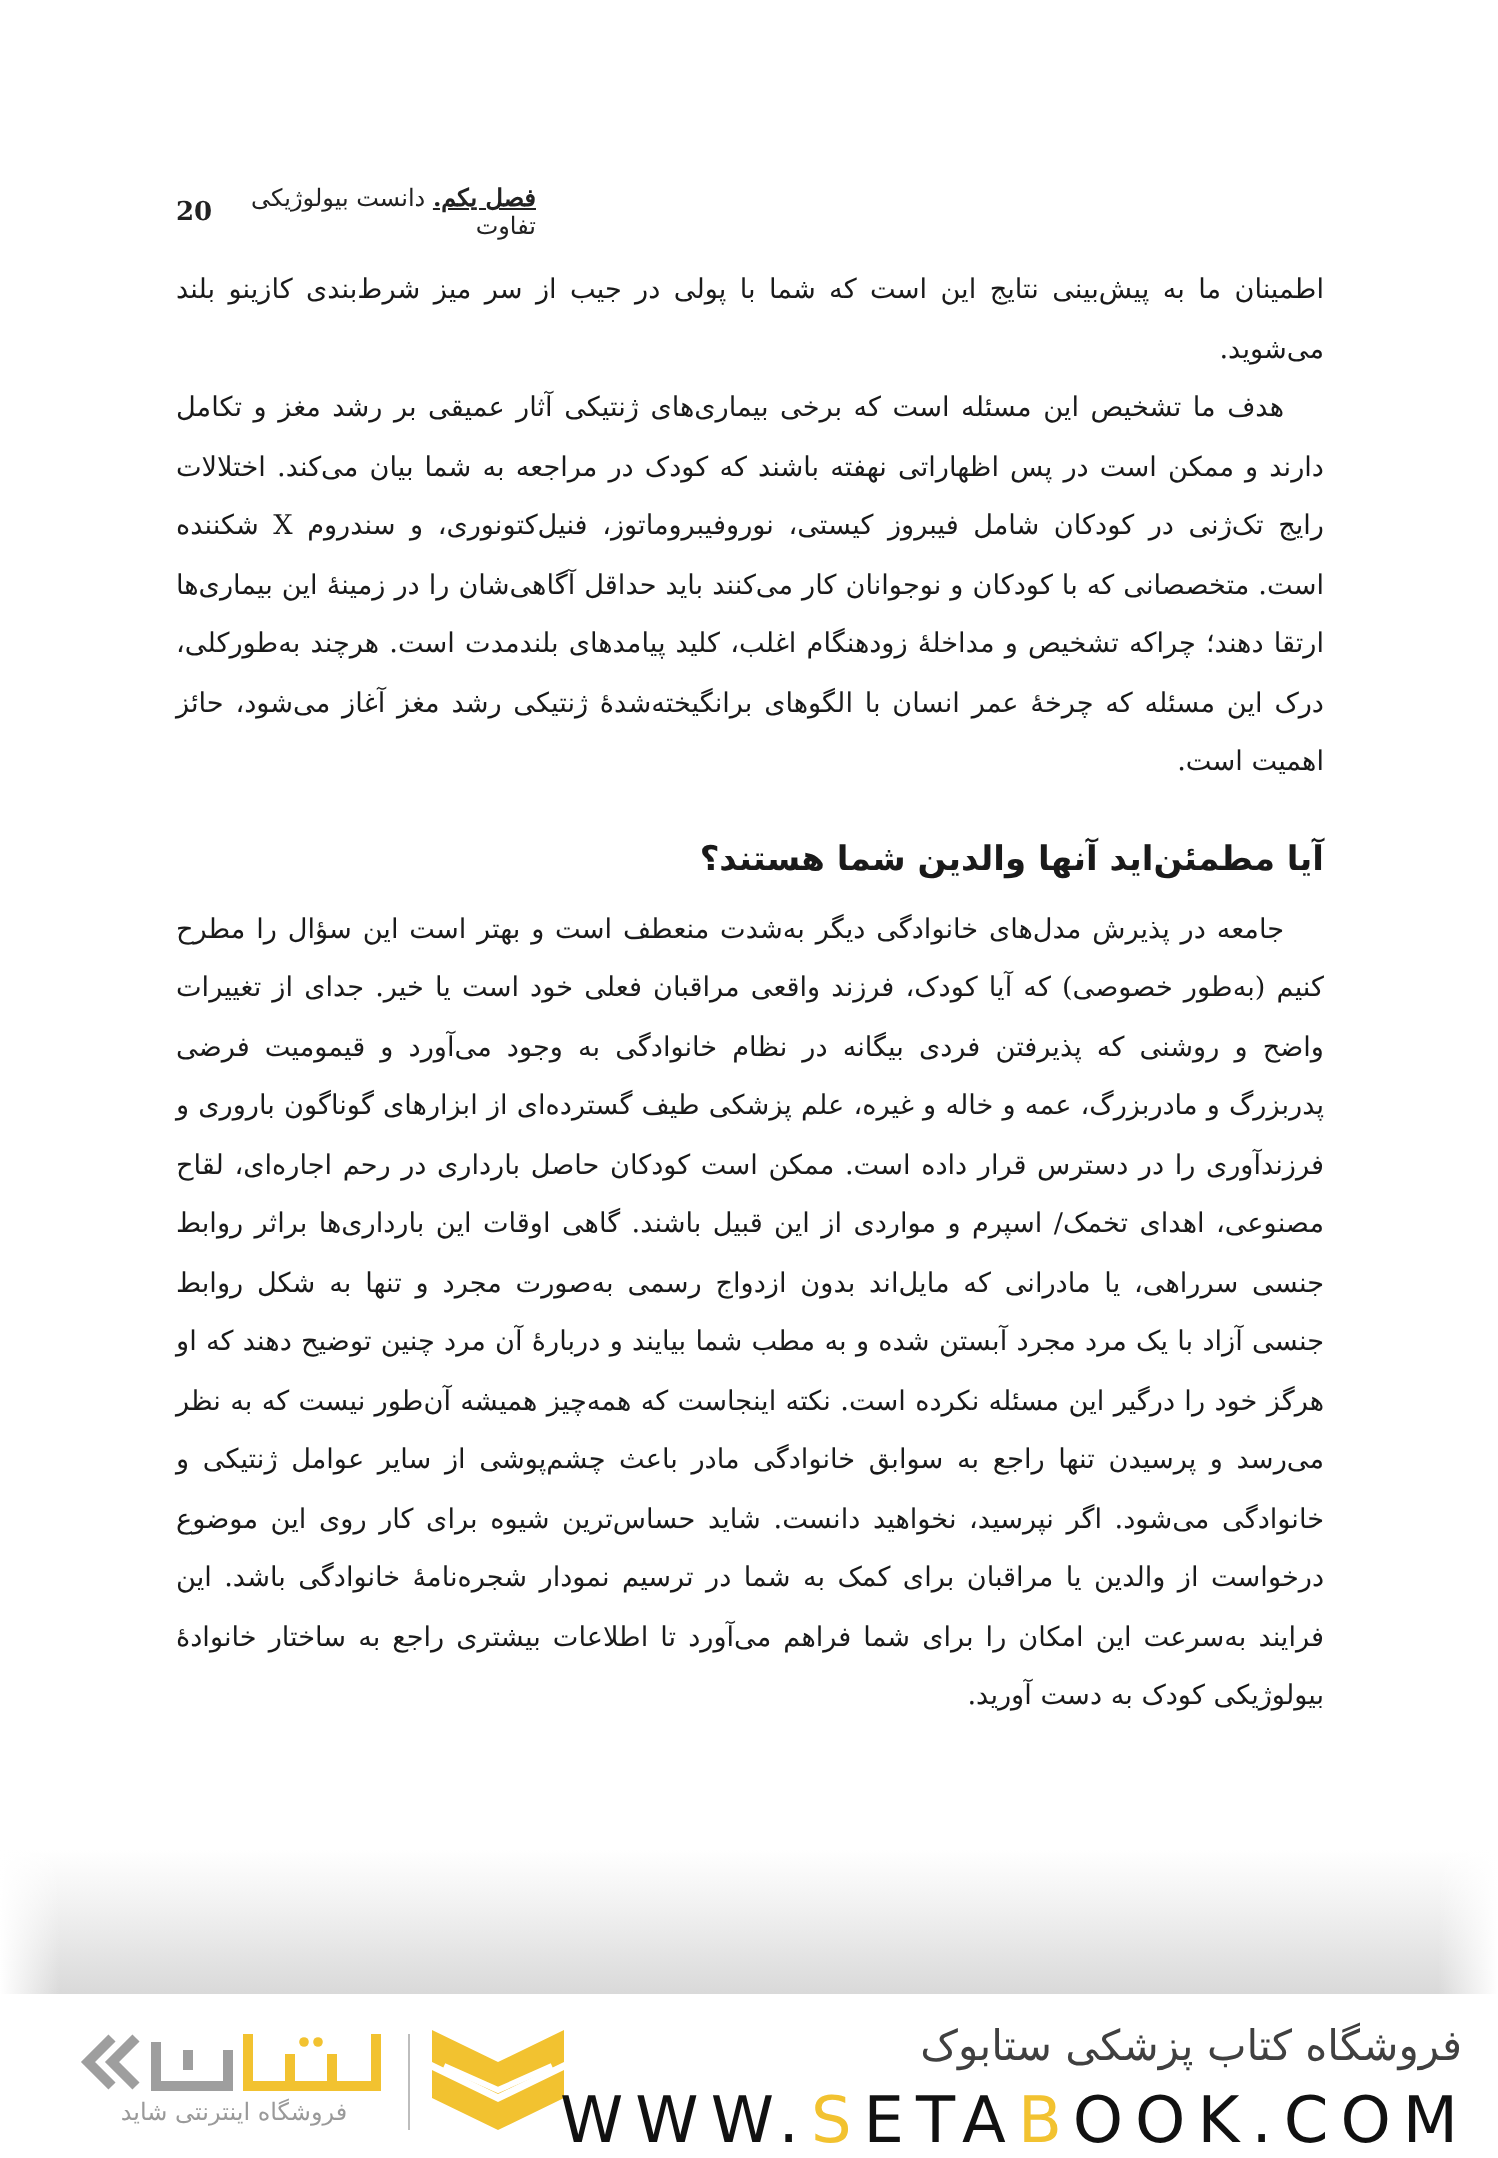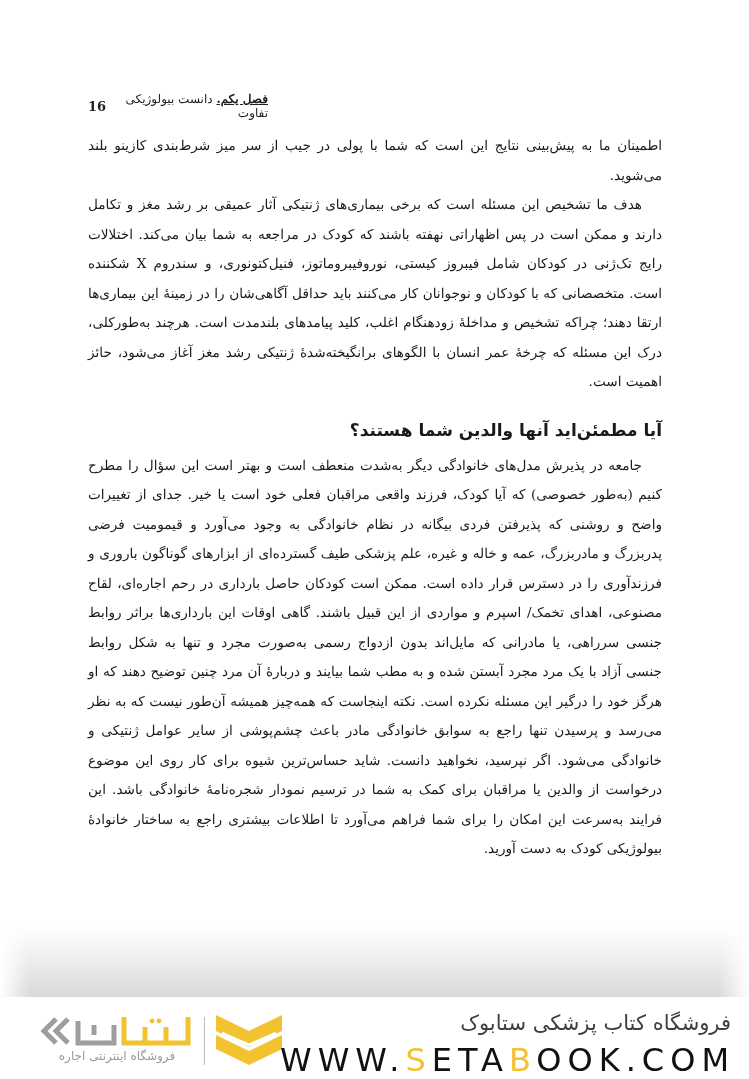--- a/index.html
+++ b/index.html
@@ -153,21 +153,21 @@
       color: #9a9a9a;
     }
   </style>
 </head>
 <body>
 
 <div class="page">
 
   <div class="running-header">
     <span class="title"><b>فصل یکم.</b> <span>دانست بیولوژیکی تفاوت</span></span>
-    <span class="pageno">16</span>
+    <span class="pageno">20</span>
   </div>
 
   <div class="content">
     <p>اطمینان ما به پیش‌بینی نتایج این است که شما با پولی در جیب از سر میز شرط‌بندی کازینو بلند می‌شوید.</p>
     <p class="indent">هدف ما تشخیص این مسئله است که برخی بیماری‌های ژنتیکی آثار عمیقی بر رشد مغز و تکامل دارند و ممکن است در پس اظهاراتی نهفته باشند که کودک در مراجعه به شما بیان می‌کند. اختلالات رایج تک‌ژنی در کودکان شامل فیبروز کیستی، نوروفیبروماتوز، فنیل‌کتونوری، و سندروم X شکننده است. متخصصانی که با کودکان و نوجوانان کار می‌کنند باید حداقل آگاهی‌شان را در زمینهٔ این بیماری‌ها ارتقا دهند؛ چراکه تشخیص و مداخلهٔ زودهنگام اغلب، کلید پیامدهای بلندمدت است. هرچند به‌طورکلی، درک این مسئله که چرخهٔ عمر انسان با الگوهای برانگیخته‌شدهٔ ژنتیکی رشد مغز آغاز می‌شود، حائز اهمیت است.</p>
     <h2 class="section-heading">آیا مطمئن‌اید آنها والدین شما هستند؟</h2>
     <p class="indent">جامعه در پذیرش مدل‌های خانوادگی دیگر به‌شدت منعطف است و بهتر است این سؤال را مطرح کنیم (به‌طور خصوصی) که آیا کودک، فرزند واقعی مراقبان فعلی خود است یا خیر. جدای از تغییرات واضح و روشنی که پذیرفتن فردی بیگانه در نظام خانوادگی به وجود می‌آورد و قیمومیت فرضی پدربزرگ و مادربزرگ، عمه و خاله و غیره، علم پزشکی طیف گسترده‌ای از ابزارهای گوناگون باروری و فرزندآوری را در دسترس قرار داده است. ممکن است کودکان حاصل بارداری در رحم اجاره‌ای، لقاح مصنوعی، اهدای تخمک/ اسپرم و مواردی از این قبیل باشند. گاهی اوقات این بارداری‌ها براثر روابط جنسی سرراهی، یا مادرانی که مایل‌اند بدون ازدواج رسمی به‌صورت مجرد و تنها به شکل روابط جنسی آزاد با یک مرد مجرد آبستن شده و به مطب شما بیایند و دربارهٔ آن مرد چنین توضیح دهند که او هرگز خود را درگیر این مسئله نکرده است. نکته اینجاست که همه‌چیز همیشه آن‌طور نیست که به نظر می‌رسد و پرسیدن تنها راجع به سوابق خانوادگی مادر باعث چشم‌پوشی از سایر عوامل ژنتیکی و خانوادگی می‌شود. اگر نپرسید، نخواهید دانست. شاید حساس‌ترین شیوه برای کار روی این موضوع درخواست از والدین یا مراقبان برای کمک به شما در ترسیم نمودار شجره‌نامهٔ خانوادگی باشد. این فرایند به‌سرعت این امکان را برای شما فراهم می‌آورد تا اطلاعات بیشتری راجع به ساختار خانوادهٔ بیولوژیکی کودک به دست آورید.</p>
   </div>
 
   <div class="page-shadow"></div>
@@ -182,21 +182,21 @@
 
       <path d="M40 8 L40 30 L76 30 L76 12" fill="none" stroke="#9e9e9e" stroke-width="5"></path>
       <path d="M56 12 L56 22" fill="none" stroke="#9e9e9e" stroke-width="5"></path>
 
       <path d="M86 4 L86 30 L150 30 L150 4" fill="none" stroke="#f2c230" stroke-width="5"></path>
       <path d="M107 14 L107 30" fill="none" stroke="#f2c230" stroke-width="5"></path>
       <path d="M128 14 L128 30" fill="none" stroke="#f2c230" stroke-width="5"></path>
       <circle cx="114" cy="8" r="2.4" fill="#f2c230"></circle>
       <circle cx="121" cy="8" r="2.4" fill="#f2c230"></circle>
     </svg>
-    <div class="logo-tagline">فروشگاه اینترنتی اجاره</div>
+    <div class="logo-tagline">فروشگاه اینترنتی شاید</div>
     <div class="logo-divider"></div>
     <svg class="logo-mark" viewBox="0 0 70 54">
       <path d="M2 2 L35 18 L68 2 L68 18 L35 34 L2 18 Z" fill="#f2c230"></path>
       <path d="M2 22 L35 38 L68 22 L68 36 L35 52 L2 36 Z" fill="#f2c230"></path>
       <path d="M8 20 L35 32 L62 20" fill="none" stroke="#ffffff" stroke-width="3"></path>
     </svg>
   </div>
 
   <div class="footer-shop-name">فروشگاه کتاب پزشکی ستابوک</div>
   <div class="footer-url"><span>WWW.</span><span class="hl">S</span><span>ETA</span><span class="hl">B</span><span>OOK.COM</span></div>

